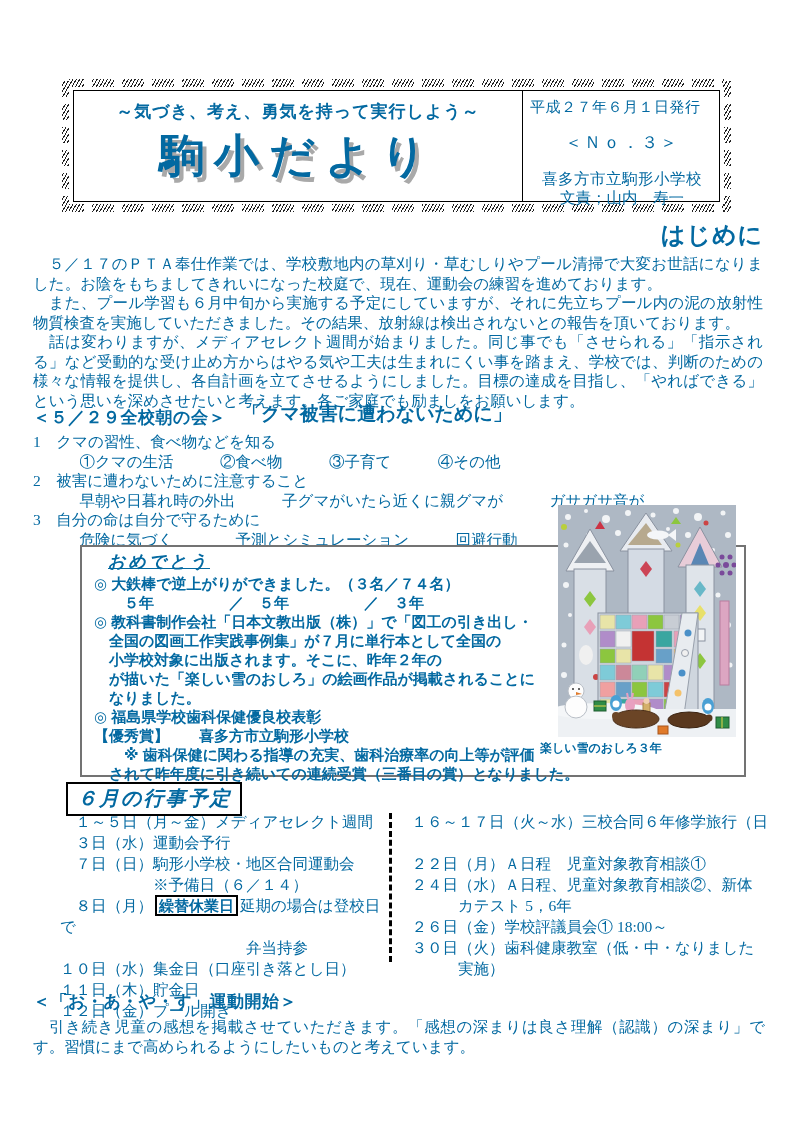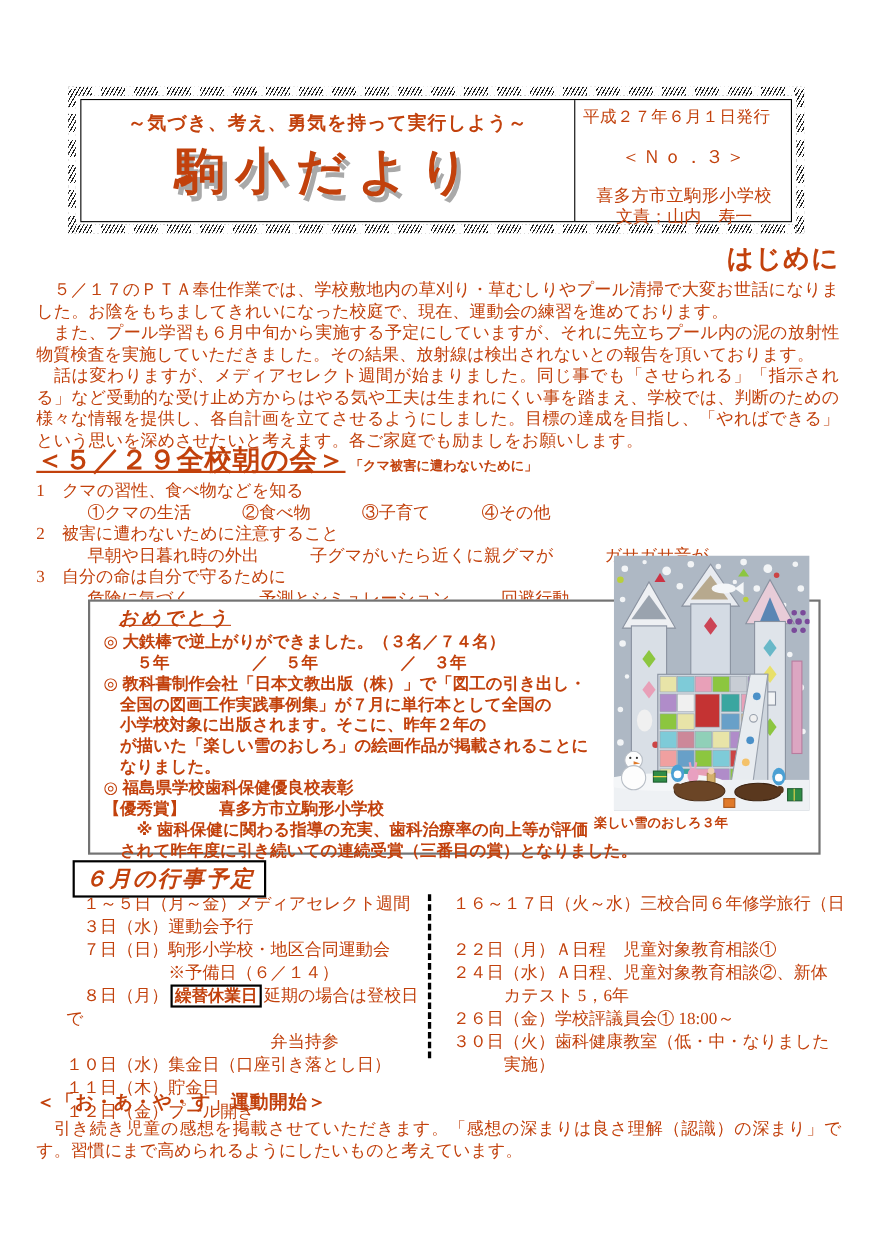--- a/index.html
+++ b/index.html
@@ -2,21 +2,21 @@
 <html lang="ja"><head>
 <meta charset="utf-8">
 <style>
   * { margin: 0; padding: 0; box-sizing: border-box; }
   html,body { background: #fff; }
   .page {
     position: relative;
     width: 794px; height: 1123px;
     margin: 0 auto;
     background: #fff;
-    color: #c2410c;
+    color: #0369a1;
     font-family: "Liberation Serif", "DejaVu Serif", serif;
     overflow: hidden;
   }
   .gothic { font-family: "Liberation Sans", "DejaVu Sans", sans-serif; }
 
   
   .header-wrap { position: absolute; left: 62px; top: 79px; width: 669px; height: 133px; }
   .deco { position: absolute; background-image:
       repeating-linear-gradient(90deg, rgba(255,255,255,0) 0 22px, #fff 22px 30px),
       repeating-linear-gradient(120deg, #222 0 1px, #fff 1px 3px);
@@ -49,22 +49,22 @@
   .editor-line { text-align: center; font-size: 15.5px; }
 
   
   .section-intro { position: absolute; left: 33px; top: 219px; width: 730px; }
   .intro-heading { font-size: 24px; font-weight: bold; margin-bottom: 3px; letter-spacing: 1px; text-align: right; }
   .body-par { font-size: 15.5px; line-height: 19.5px; text-align: justify; white-space: pre-wrap; }
 
   
   .section-assembly { position: absolute; left: 33px; top: 401px; width: 730px; }
   .assembly-head-row { display: flex; align-items: flex-end; margin-bottom: 3px; }
-  .assembly-heading { font-size: 25px; font-weight: bold; letter-spacing: 0.5px; text-decoration: underline; }
-  .assembly-subtitle { font-size: 12px; font-weight: bold; margin-left: 4px; padding-bottom: 2px; }
+  .assembly-heading { font-size: 17px; font-weight: bold; letter-spacing: 0.5px; }
+  .assembly-subtitle { font-size: 19px; font-weight: bold; margin-left: 16px; padding-bottom: 2px; }
   .assembly-line { font-size: 15.5px; line-height: 19.5px; white-space: pre-wrap; }
 
   
   .congrats-box {
     position: absolute; left: 80px; top: 545px; width: 666px; height: 232px;
     border: 2px solid #737373; padding: 3px 8px 16px 12px; background: #fff;
   }
   .congrats-heading {
     display: inline-block; font-style: italic; font-weight: bold; font-size: 17px;
     text-decoration: underline; letter-spacing: 3px; margin-left: 14px; margin-bottom: 1px;

